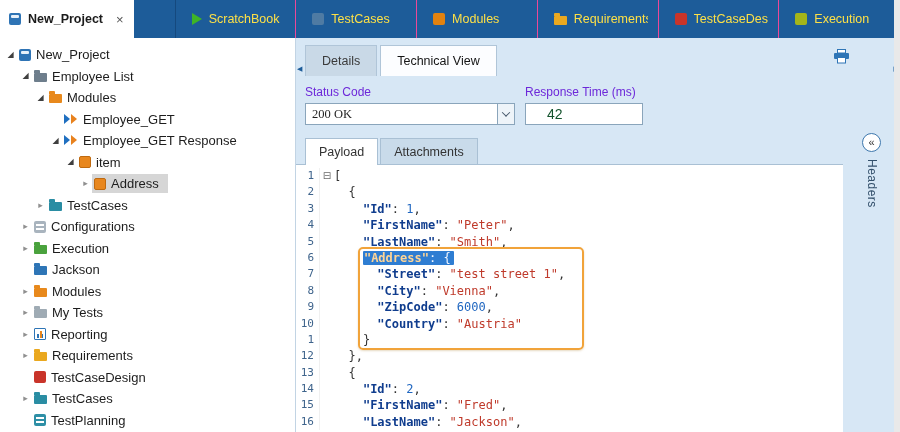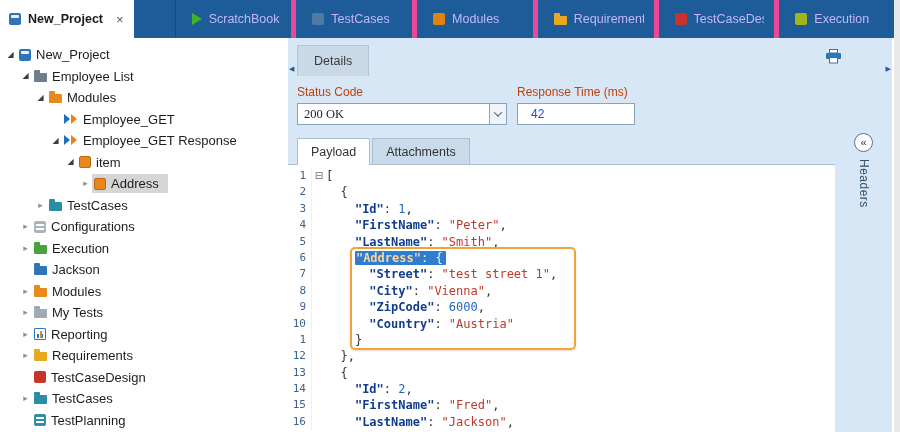--- a/index.html
+++ b/index.html
@@ -1,21 +1,21 @@
 <!DOCTYPE html>
 <html style="--highlight-box: #f1a33a; --selected-line-bg: #2e7dd2;"><head>
 <meta charset="utf-8">
 <style>
   *{box-sizing:border-box;margin:0;padding:0;}
   body{font-family:"Liberation Sans",sans-serif;background:#e9e9e9;}
   .app{position:relative;width:894px;height:432px;background:#fff;overflow:hidden;}
 
   
   .topbar{position:absolute;left:0;top:0;width:900px;height:38px;background:#1d5c99;display:flex;align-items:stretch;}
-  .top-tab{display:flex;align-items:center;gap:7px;padding:0 10px 0 16px;border-right:5px solid #ec4899;color:#c4b5fd;font-size:12.5px;flex:1;min-width:0;cursor:pointer;}
+  .top-tab{display:flex;align-items:center;gap:7px;padding:0 10px 0 16px;border-right:1px solid #ec4899;color:#fde047;font-size:12.5px;flex:1;min-width:0;cursor:pointer;}
   .top-tab.active{flex:none;background:#fff;color:#1b1b1b;font-weight:bold;border-right:none;padding:0 10px 0 9px;}
   .tab-gap{flex:none;width:42px;border-right:1px solid #15497e;}
   .tlabel{white-space:nowrap;overflow:hidden;}
   .tclose{margin-left:6px;color:#555;font-weight:normal;font-size:13px;}
 
   
   .ticon,.nicon{flex:none;position:relative;display:inline-block;}
   .nicon{margin-right:5px;}
   .icon-project,.icon-testcases-sq,.icon-modules-sq,.icon-execution-sq,.icon-tcd,.icon-box-orange,.icon-config,.icon-testplanning{width:12px;height:12px;border-radius:2px;}
   .icon-project{background:#2f74b5;}
@@ -50,37 +50,37 @@
   
   .sidebar{position:absolute;left:0;top:38px;width:296px;height:394px;background:#fff;border-right:1px solid #c2d4e4;padding-top:6px;overflow:hidden;}
   .tree-row{height:21.5px;display:flex;align-items:center;font-size:13px;color:#1d1d1d;cursor:default;}
   .arrow{width:13px;flex:none;text-align:center;color:#8f8f8f;font-size:9px;line-height:1;}
   .arrow.expanded{color:#3f3f3f;font-size:8px;}
   .rowsel{display:flex;align-items:center;padding:2px 9px 2px 2px;}
   .rowsel.selected{background:#d6d6d6;}
   .tree-label{white-space:nowrap;}
 
   
-  .main{position:absolute;left:288px;top:38px;width:604px;height:394px;background:#d7e7f5;display:flex;flex-direction:column;}
+  .main{position:absolute;left:296px;top:38px;width:604px;height:394px;background:#d7e7f5;display:flex;flex-direction:column;}
   .splitter-arrow{position:absolute;font-size:7px;color:#1d5c99;z-index:5;}
   .splitter-left{left:1px;top:27px;}
   .splitter-right{right:1px;top:27px;}
   .main-tabs{height:38px;flex:none;display:flex;align-items:flex-end;padding-left:9px;position:relative;}
   .mtab{height:31px;padding:0 16px;display:flex;align-items:center;font-size:12.5px;color:#3a3a3a;background:#c9d9e7;border:1px solid #b0c5d8;border-bottom:none;margin-right:3px;cursor:pointer;}
   .mtab.active{background:#fcfdff;color:#141414;}
   .print-btn{position:absolute;right:50px;top:11px;cursor:pointer;}
   .main-body{flex:1;display:flex;min-height:0;}
   .left-col{flex:1;min-width:0;display:flex;flex-direction:column;}
   .form-area{flex:none;padding:9px 0 0 9px;display:flex;gap:10px;}
-  .flabel{font-size:12px;color:#c2410c;margin-bottom:4px;}
+  .flabel{font-size:12px;color:#6d28d9;margin-bottom:4px;}
   .select{width:210px;height:22px;background:#fff;border:1px solid #8aa5bb;display:flex;align-items:center;font-size:12.5px;color:#1f1f1f;}
   .select .val{flex:1;padding-left:6px;font-family:Liberation Serif, serif;}
   .dd{width:17px;align-self:stretch;border-left:1px solid #8aa5bb;background:#eef4f9;display:flex;align-items:center;justify-content:center;cursor:pointer;}
   .chev{width:6px;height:6px;border-right:1.4px solid #45576a;border-bottom:1.4px solid #45576a;transform:rotate(45deg) translate(-1px,-1px);}
-  .tinput{width:118px;height:22px;border:1px solid #8aa5bb;font-family:"Liberation Sans",sans-serif;font-size:12px;padding:0 13px;color:#1d4ed8;}
+  .tinput{width:118px;height:22px;border:1px solid #8aa5bb;font-family:"Liberation Sans",sans-serif;font-size:14px;padding:0 21px;color:#14532d;}
   .subtabs{flex:none;display:flex;margin:13px 0 0 9px;position:relative;}
   .subtab{height:26px;padding:0 13px;display:flex;align-items:center;font-size:12.5px;color:#333;background:#c9dbea;border:1px solid #a9c0d4;border-bottom:none;margin-right:2px;cursor:pointer;}
   .subtab.active{background:#fff;margin-bottom:-1px;height:27px;z-index:2;}
 
   
   .editor{flex:1;background:#fff;border-top:1px solid #a9c0d4;position:relative;overflow:hidden;}
   #code-lines{position:relative;padding-top:3px;}
   .ed-line{display:flex;height:16.4px;line-height:16.4px;}
   .ln{flex:none;width:24px;padding-right:5px;text-align:right;font-family:"DejaVu Sans Mono",monospace;font-size:11px;color:#3f648c;border-right:1px solid #f0f0f0;}
   .fold{flex:none;width:14px;text-align:center;font-size:10px;line-height:16px;color:#6b6b6b;font-family:"DejaVu Sans",sans-serif;}
@@ -269,20 +269,23 @@
   </div>
 
   <div class="main">
     <span class="splitter-arrow splitter-left">◀</span>
     <span class="splitter-arrow splitter-right">▶</span>
 
     <div class="main-tabs">
       <div class="mtab">
         <span>Details</span>
       </div>
+      <div class="mtab active">
+        <span>Technical View</span>
+      </div>
       <div class="print-btn">
         <svg width="17" height="15" viewBox="0 0 17 15">
           <rect x="4.5" y="0.5" width="8" height="3.5" fill="#ffffff" stroke="#2e75b6"></rect>
           <rect x="1" y="4" width="15" height="6" rx="1" fill="#2e75b6"></rect>
           <rect x="4.5" y="8.5" width="8" height="5.5" fill="#ffffff" stroke="#2e75b6"></rect>
         </svg>
       </div>
     </div>
 
     <div class="main-body">

